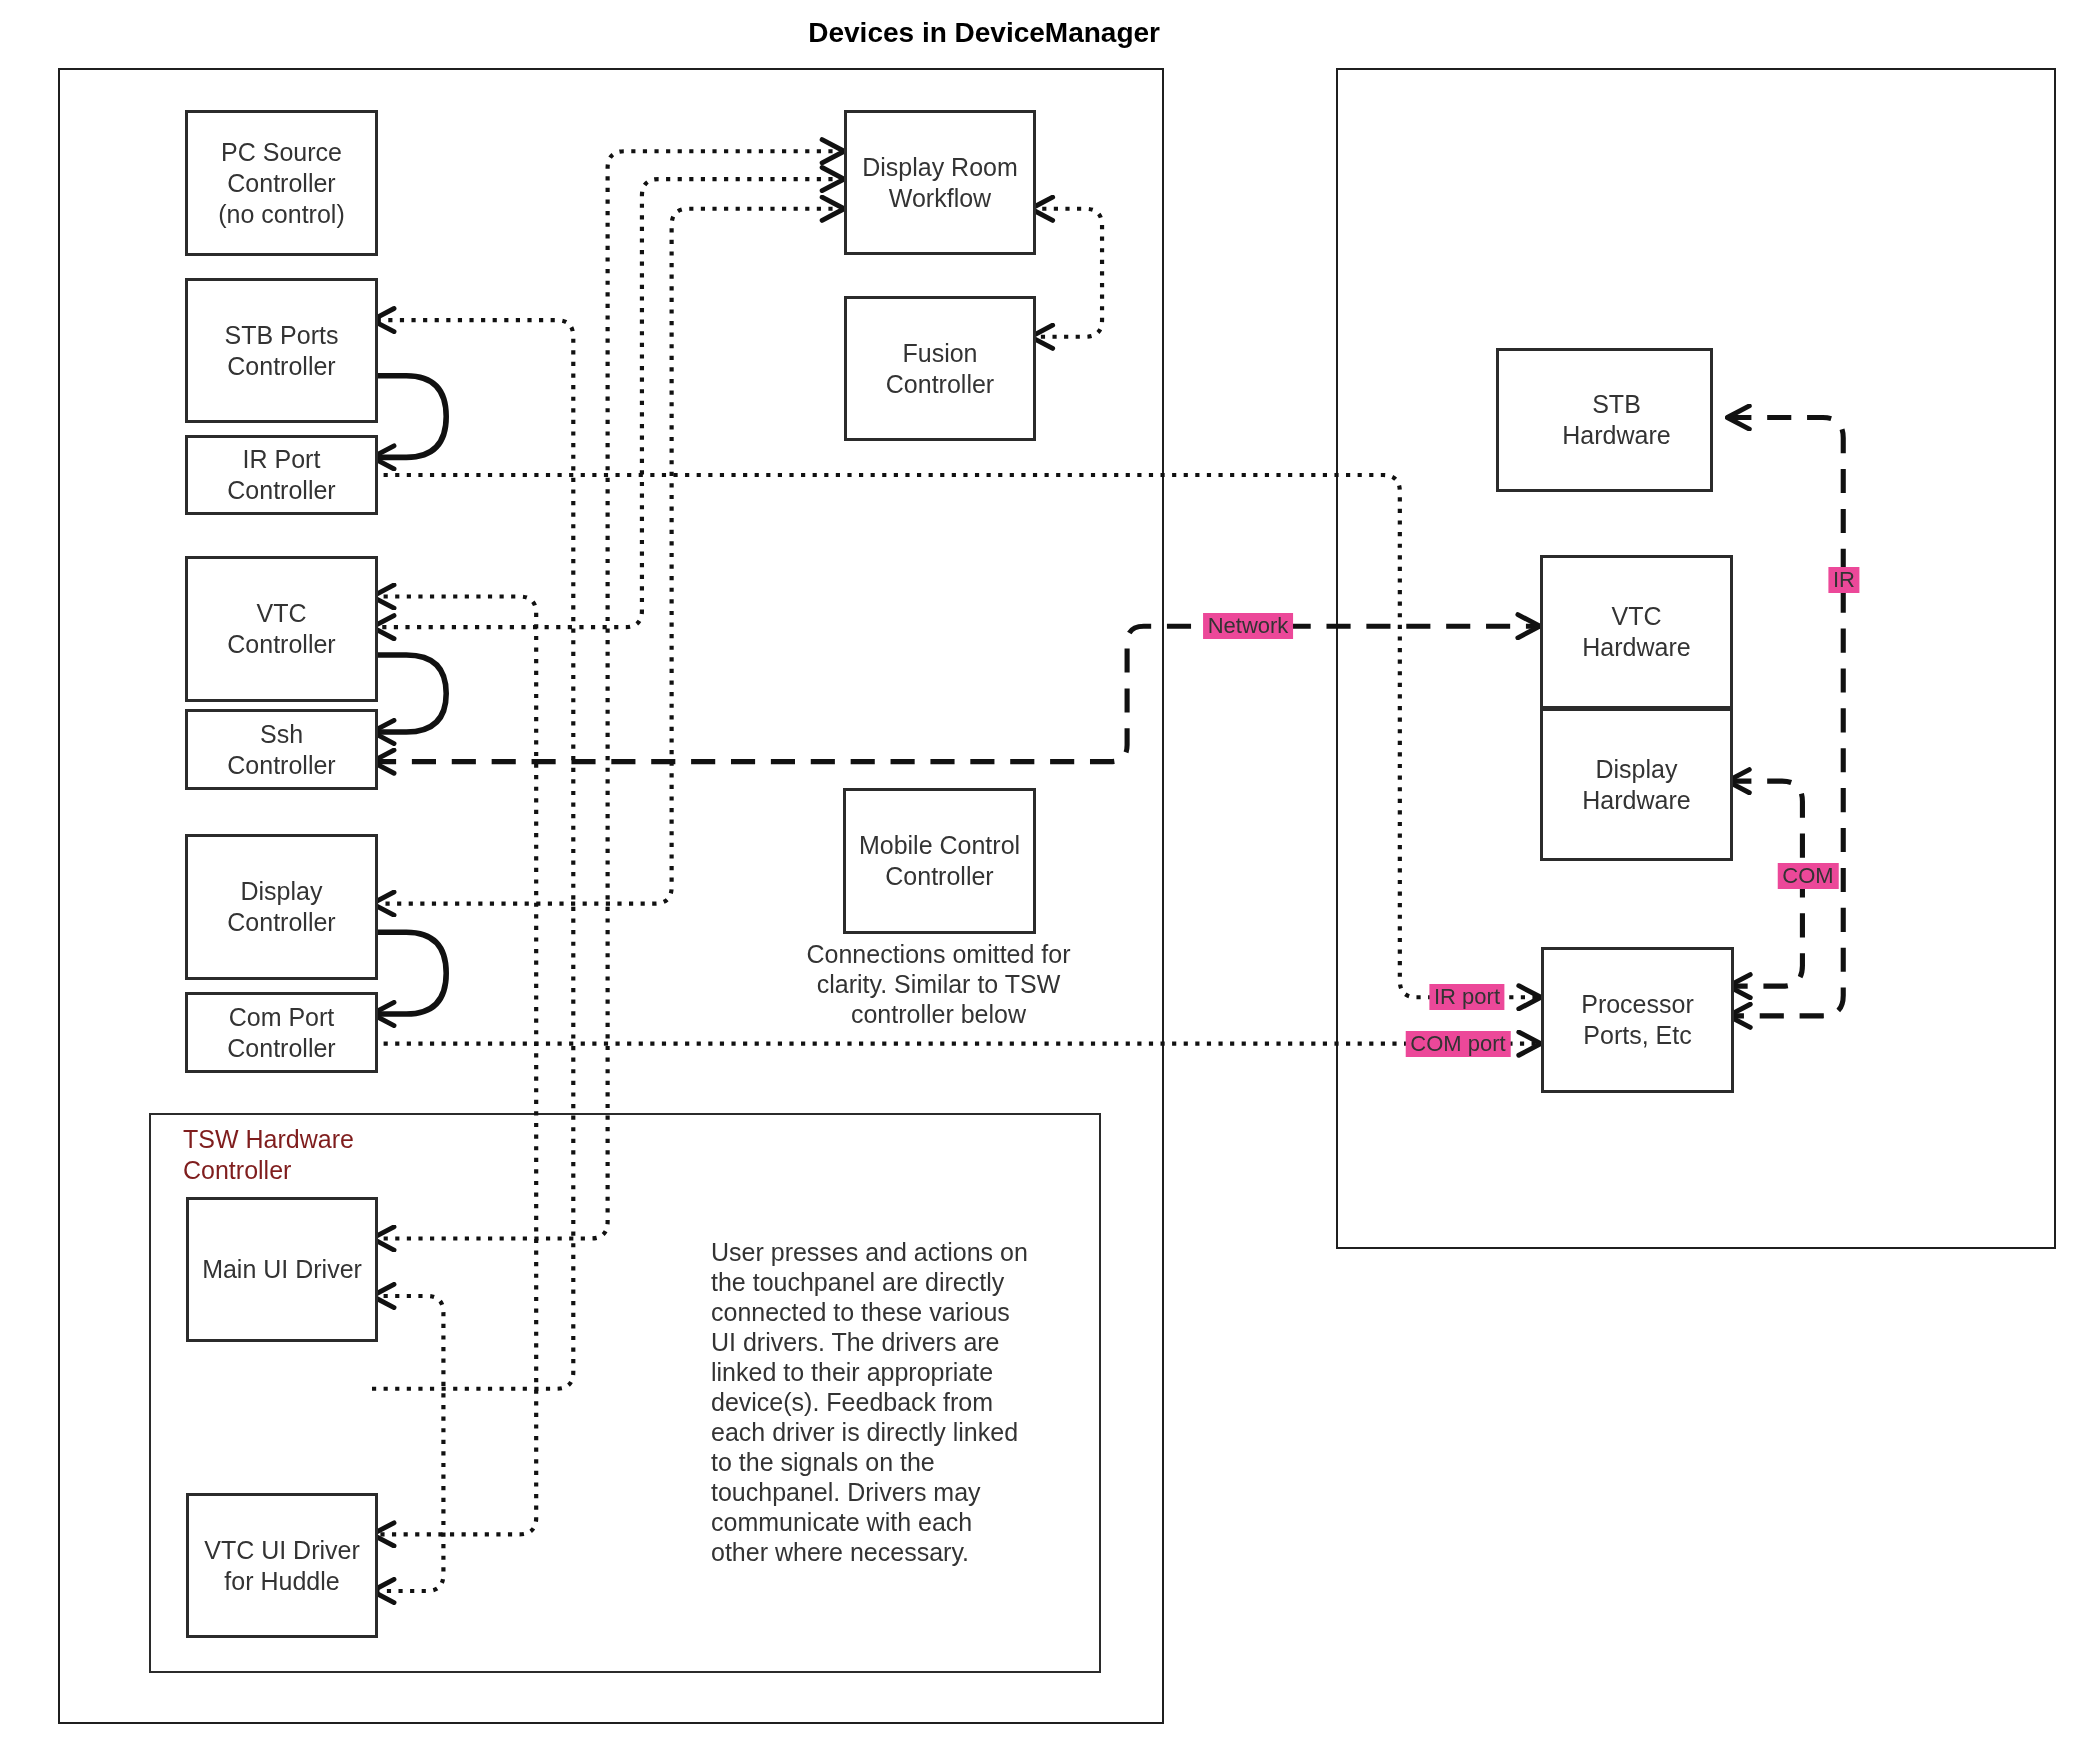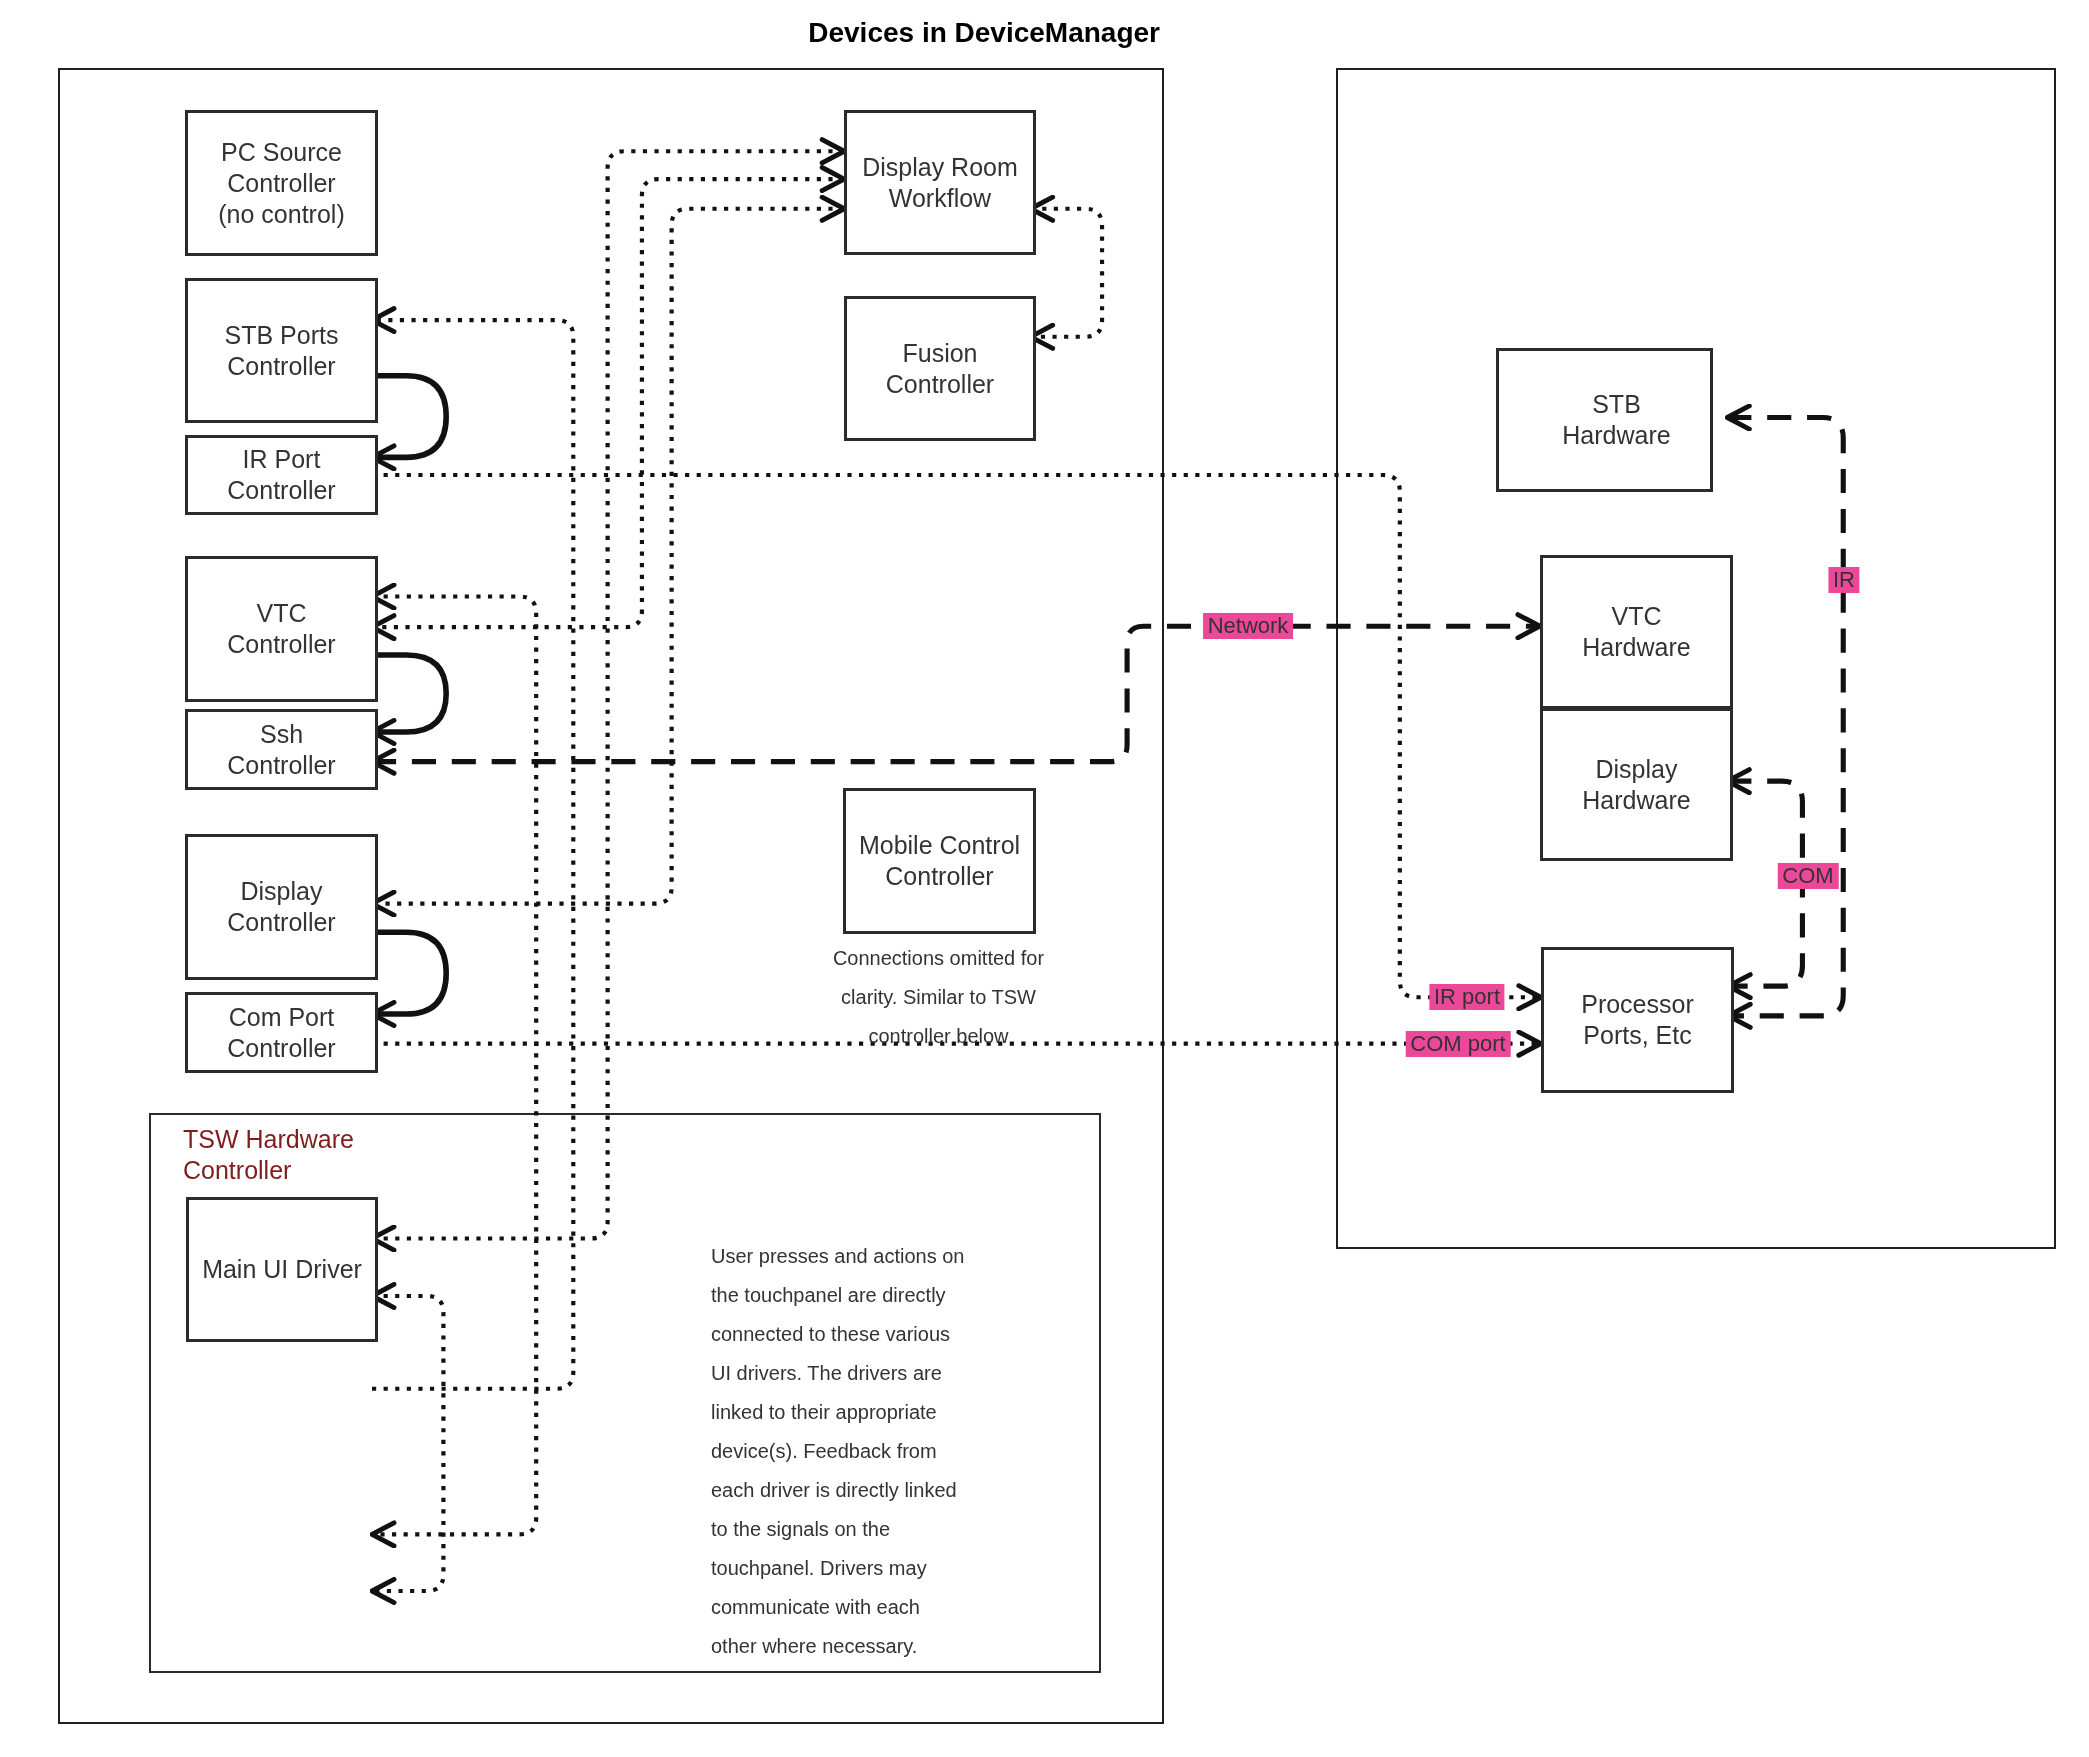--- a/index.html
+++ b/index.html
@@ -6,21 +6,21 @@
   #canvas{position:relative;width:2090px;height:1758px;background:#ffffff;
           font-family:"Liberation Sans","DejaVu Sans",sans-serif;overflow:hidden;}
   .outer-box{position:absolute;border:2.8px solid #1f1f1f;background:#ffffff;z-index:1;}
   .diagram-title{position:absolute;text-align:right;font-weight:bold;font-size:28px;color:#000;z-index:4;}
   #edges{position:absolute;left:0;top:0;z-index:2;}
   .node{position:absolute;border:3.7px solid #2b2b2b;background:#ffffff;z-index:3;
         display:flex;align-items:center;justify-content:center;text-align:center;}
   .node .lbl{font-size:25px;line-height:31px;color:#333;white-space:pre-line;}
   .tsw-box{position:absolute;border:2.8px solid #2b2b2b;background:transparent;z-index:1;}
   .tsw-label{position:absolute;font-size:25px;line-height:31px;color:#7f1d1d;white-space:pre-line;z-index:3;}
-  .free-text{position:absolute;font-size:20px;line-height:39px;color:#333;white-space:pre-line;z-index:3;}
+  .free-text{position:absolute;font-size:25px;line-height:30px;color:#333;white-space:pre-line;z-index:3;}
   .note-text{text-align:center;}
   .edge-label{position:absolute;transform:translate(-50%,-50%);background:#ec4899;padding:0 4.6px;
               font-size:22px;color:#333;white-space:nowrap;z-index:4;}
   .dot{fill:none;stroke:#111;stroke-width:4.5;stroke-dasharray:4.5 8;}
   .dash{fill:none;stroke:#111;stroke-width:5.5;stroke-dasharray:26 17;}
   .solid{fill:none;stroke:#111;stroke-width:6;}
 </style>
 </head>
 <body>
 
@@ -106,20 +106,24 @@
     <span class="lbl">Mobile Control
 Controller</span>
     </div>
   <div class="free-text note-text" style="left:781px;top:939px;width:315px;">Connections omitted for
 clarity. Similar to TSW
 controller below</div>
 
   <div class="node" style="left:186px;top:1197px;width:186px;height:139px;">
     <span class="lbl">Main UI Driver</span>
     </div>
+  <div class="node" style="left:186px;top:1493px;width:186px;height:139px;">
+    <span class="lbl">VTC UI Driver
+for Huddle</span>
+    </div>
 
   <div class="free-text" style="left:711px;top:1237px;width:371px;">User presses and actions on
 the touchpanel are directly
 connected to these various
 UI drivers.  The drivers are
 linked to their appropriate
 device(s). Feedback from
 each driver is directly linked
 to the signals on the
 touchpanel. Drivers may

